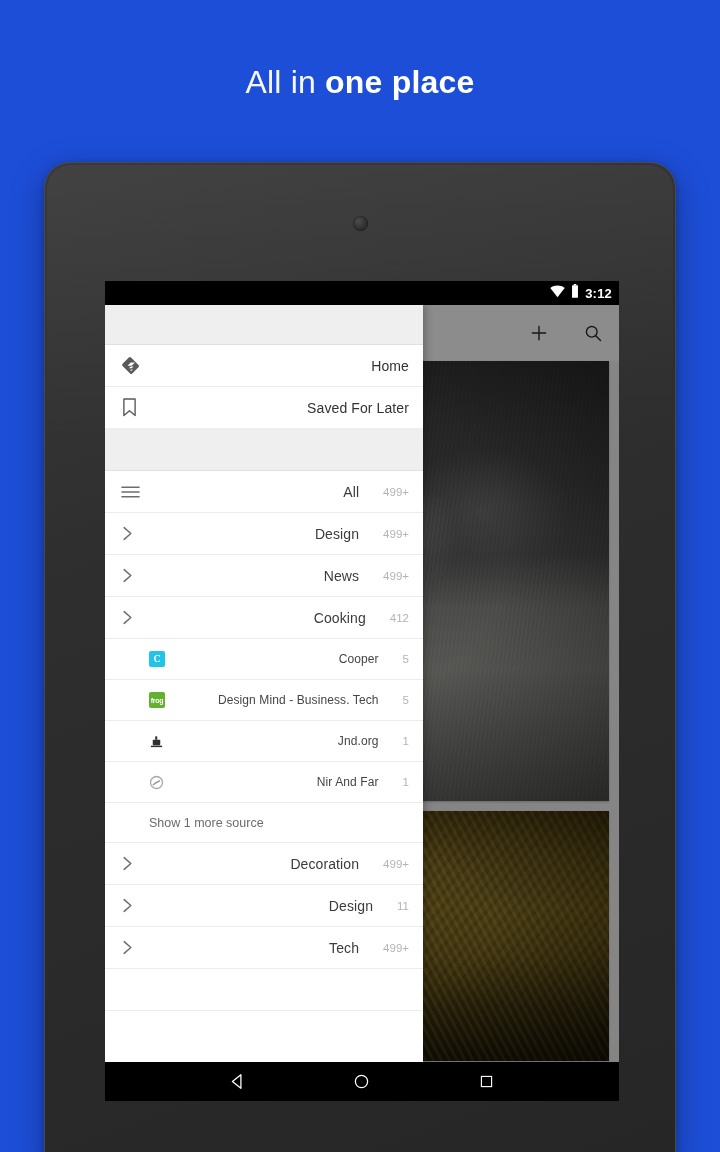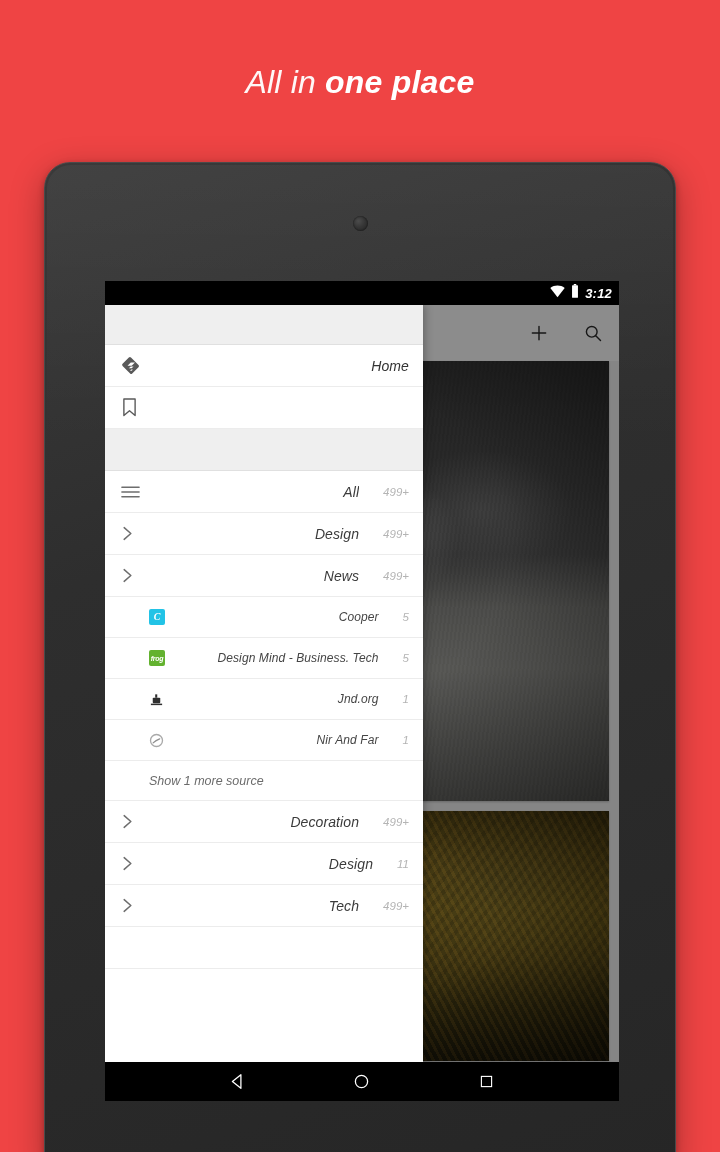--- a/index.html
+++ b/index.html
@@ -9,23 +9,22 @@
     height: 1152px;
     overflow: hidden;
     font-family: "Liberation Sans", sans-serif;
     background: #2CAF4A;
   }
 
   #stage {
     position: relative;
     width: 720px;
     height: 1152px;
-    background: #ef4444;
-    overflow: hidden;
-    font-style: italic;
+    background: #1d4ed8;
+    overflow: hidden;
   }
 
   
   .headline {
     position: absolute;
     top: 62px;
     left: 0;
     width: 720px;
     text-align: center;
     color: #ffffff;
@@ -405,20 +404,21 @@
               </span>
               <span class="label">Home</span>
             </div>
 
             <div class="nav-row top">
               <span class="lead">
                 <svg width="17" height="19" viewBox="0 0 18 22">
                   <path d="M2.5 1.2 h13 v19 l-6.5 -5.4 -6.5 5.4 z" fill="none" stroke="#595959" stroke-width="1.6" stroke-linejoin="round"></path>
                 </svg>
               </span>
+              <span class="label">Saved For Later</span>
             </div>
 
             <div class="spacer-row"></div>
 
             <div class="nav-row">
               <span class="lead">
                 <svg width="19" height="14" viewBox="0 0 20 14">
                   <path d="M1 2h18M1 7h18M1 12h18" stroke="#6d6d6d" stroke-width="1.7" stroke-linecap="round"></path>
                 </svg>
               </span>
@@ -439,20 +439,29 @@
             <div class="nav-row">
               <span class="lead">
                 <svg width="13" height="15" viewBox="0 0 12 18">
                     <path d="M2 2 l8 7 -8 7" fill="none" stroke="#6d6d6d" stroke-width="1.8" stroke-linecap="round" stroke-linejoin="round"></path>
                   </svg>
               </span>
               <span class="label">News</span>
               <span class="count">499+</span>
             </div>
 
+            <div class="nav-row">
+              <span class="lead">
+                <svg width="13" height="15" viewBox="0 0 12 18">
+                    <path d="M2 2 l8 7 -8 7" fill="none" stroke="#6d6d6d" stroke-width="1.8" stroke-linecap="round" stroke-linejoin="round"></path>
+                  </svg>
+              </span>
+              <span class="label">Cooking</span>
+              <span class="count">412</span>
+            </div>
 
 
 
             <div class="nav-row sub">
               <span class="lead">
                 <span class="fav cooper">C</span>
               </span>
               <span class="label">Cooper</span>
               <span class="count">5</span>
             </div>

